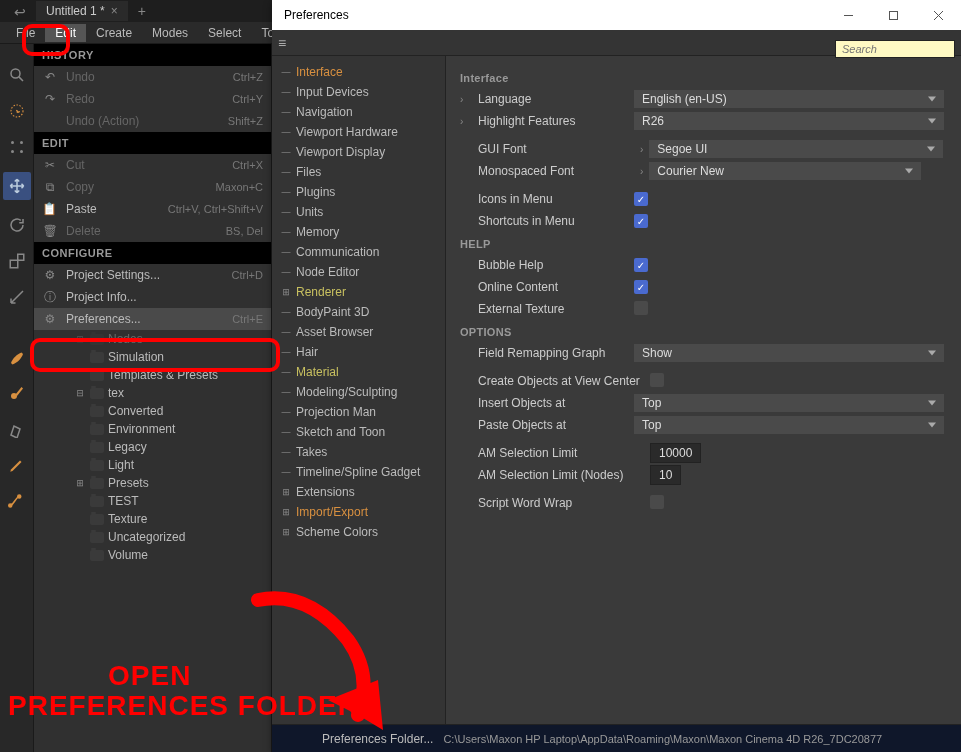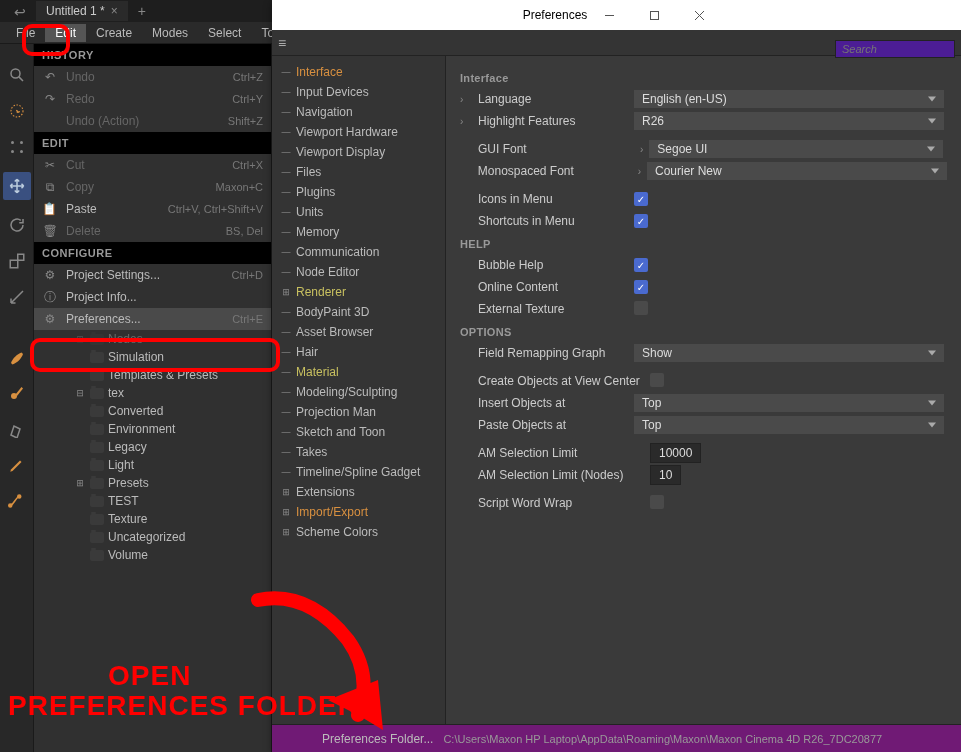--- a/index.html
+++ b/index.html
@@ -22,47 +22,47 @@
   .menu-item.dim { color: #666; }
   .menu-item .mi-icon { width: 16px; height: 16px; display:flex; align-items:center; justify-content:center; color:#888; flex-shrink:0;}
   .menu-item .mi-label { flex: 1; }
   .menu-item .mi-short { color: #777; font-size: 11px; }
   .tree-row { display: flex; align-items: center; padding: 2px 4px; gap: 4px; color: #bbb; cursor:pointer;}
   .tree-exp { width: 12px; text-align: center; color: #888; font-size: 9px; }
   .folder-ico { width: 14px; height: 11px; background:#3a3a3a; border-radius:2px; position:relative; flex-shrink:0;}
   .folder-ico::before { content:''; position:absolute; top:-2px; left:1px; width:5px; height:2px; background:#3a3a3a; border-radius:1px;}
   .highlight-box { position: absolute; border: 4px solid red; border-radius: 10px; pointer-events: none; z-index: 50;}
   .pref-overlay { position: absolute; left: 272px; top: 0; width: 689px; height: 752px; background: #3a3a3a; display: flex; flex-direction: column; z-index: 20; box-shadow: 0 2px 8px rgba(0,0,0,.4);}
-  .pref-titlebar { background: #fff; color: #000; height: 30px; display: flex; align-items: center; justify-content: center; padding: 0 0 0 12px; }
+  .pref-titlebar { background: #fff; color: #000; height: 30px; display: flex; align-items: center; justify-content: space-between; padding: 0 0 0 12px; }
   .pref-titlebar .title { font-size: 12px; }
   .winbtns { display: flex; }
   .winbtn { width: 45px; height: 30px; display: flex; align-items: center; justify-content: center; color: #555; cursor:pointer;}
   .winbtn svg { width: 11px; height: 11px; }
   .pref-toolbar { background: #343434; height: 26px; display: flex; align-items: center; justify-content: space-between; padding: 0 6px; border-bottom:1px solid #222;}
   .hamburger { color: #aaa; font-size: 14px; }
-  .search { background: #4c1d95; border: 1px solid #222; color: #888; padding: 2px 6px; font-size: 11px; font-style: italic; width: 120px; margin-top: 13px; }
+  .search { background: #fef9c3; border: 1px solid #222; color: #888; padding: 2px 6px; font-size: 11px; font-style: italic; width: 120px; margin-top: 13px; }
   .pref-body { display: flex; flex: 1; min-height: 0; }
   .pref-tree { width: 174px; background: #343434; border-right: 1px solid #222; padding: 6px 0; overflow-y: auto;}
   .pt-item { display: flex; align-items: center; padding: 1px 8px; gap: 4px; color: #bbb; cursor:pointer; font-size:12px; line-height:18px;}
   .pt-item.orange { color: #d89040; }
   .pt-item.yellow { color: #c8c060; }
   .pt-item .exp { width: 12px; text-align: center; color: #888; font-size: 9px; }
   .pref-content { flex: 1; padding: 10px 14px; overflow-y: auto; }
   .group-head { color: #999; font-weight: bold; font-size: 11px; padding: 6px 0 4px; letter-spacing:.3px;}
   .field-row { display: flex; align-items: center; min-height: 22px; }
   .field-row .chev { width: 16px; color: #888; font-size: 10px; }
   .field-row .label { width: 158px; color: #ccc; padding-left: 2px; }
   .field-row .control { flex: 1; }
   .dropdown { background: #4a4a4a; color: #ddd; padding: 2px 8px; position: relative; width: 310px; display:flex; align-items:center;}
   .dropdown::after { content: ''; position: absolute; right: 8px; top: 50%; transform: translateY(-50%); border-left: 4px solid transparent; border-right: 4px solid transparent; border-top: 5px solid #aaa; }
   .checkbox { width: 14px; height: 14px; background: #4a6acf; border-radius: 2px; display: inline-flex; align-items: center; justify-content: center; color: #fff; font-size: 10px; }
   .checkbox.off { background: #4a4a4a; }
   .num-input { background: #2a2a2a; color: #ddd; padding: 2px 8px; width: 70px; text-align: center; border: 1px solid #222;}
   .arrow-right-sm { color:#888; padding: 0 6px; font-size:10px;}
-  .pref-footer { background: #701a75; height: 28px; display: flex; align-items: center; padding: 0 50px 0 50px; gap: 10px; border-top: 1px solid #222;}
+  .pref-footer { background: #0f172a; height: 28px; display: flex; align-items: center; padding: 0 50px 0 50px; gap: 10px; border-top: 1px solid #222;}
   .pref-footer .btn { color: #bbb; cursor: pointer; }
   .pref-footer .path { color: #999; font-size: 11px; overflow: hidden; text-overflow: ellipsis; white-space: nowrap;}
   .red-arrow { position: absolute; left: 228px; top: 570px; z-index: 60; pointer-events: none;}
   .red-text { position: absolute; color: red; font-family: Impact, "Arial Black", sans-serif; font-weight: bold; letter-spacing: 1px; z-index: 60; pointer-events: none;}
 </style>
 </head>
 <body>
 
 <div class="back-arrow">↩</div>
 <div class="tabbar">
@@ -431,21 +431,21 @@
             <div class="dropdown" style="width:294px">
               <span>Segoe UI</span>
             </div>
           </div>
         </div>
       <div class="field-row">
           <span class="chev"></span>
           <span class="label">Monospaced Font</span>
           <span class="arrow-right-sm">›</span>
           <div class="control">
-            <div class="dropdown" style="width:300px">
+            <div class="dropdown" style="width:272px">
               <span>Courier New</span>
             </div>
           </div>
         </div>
       <div style="height:6px"></div>
       <div class="field-row">
           <span class="chev"></span>
           <span class="label">Icons in Menu</span>
           <div class="control"><span class="checkbox">✓</span></div>
         </div>

